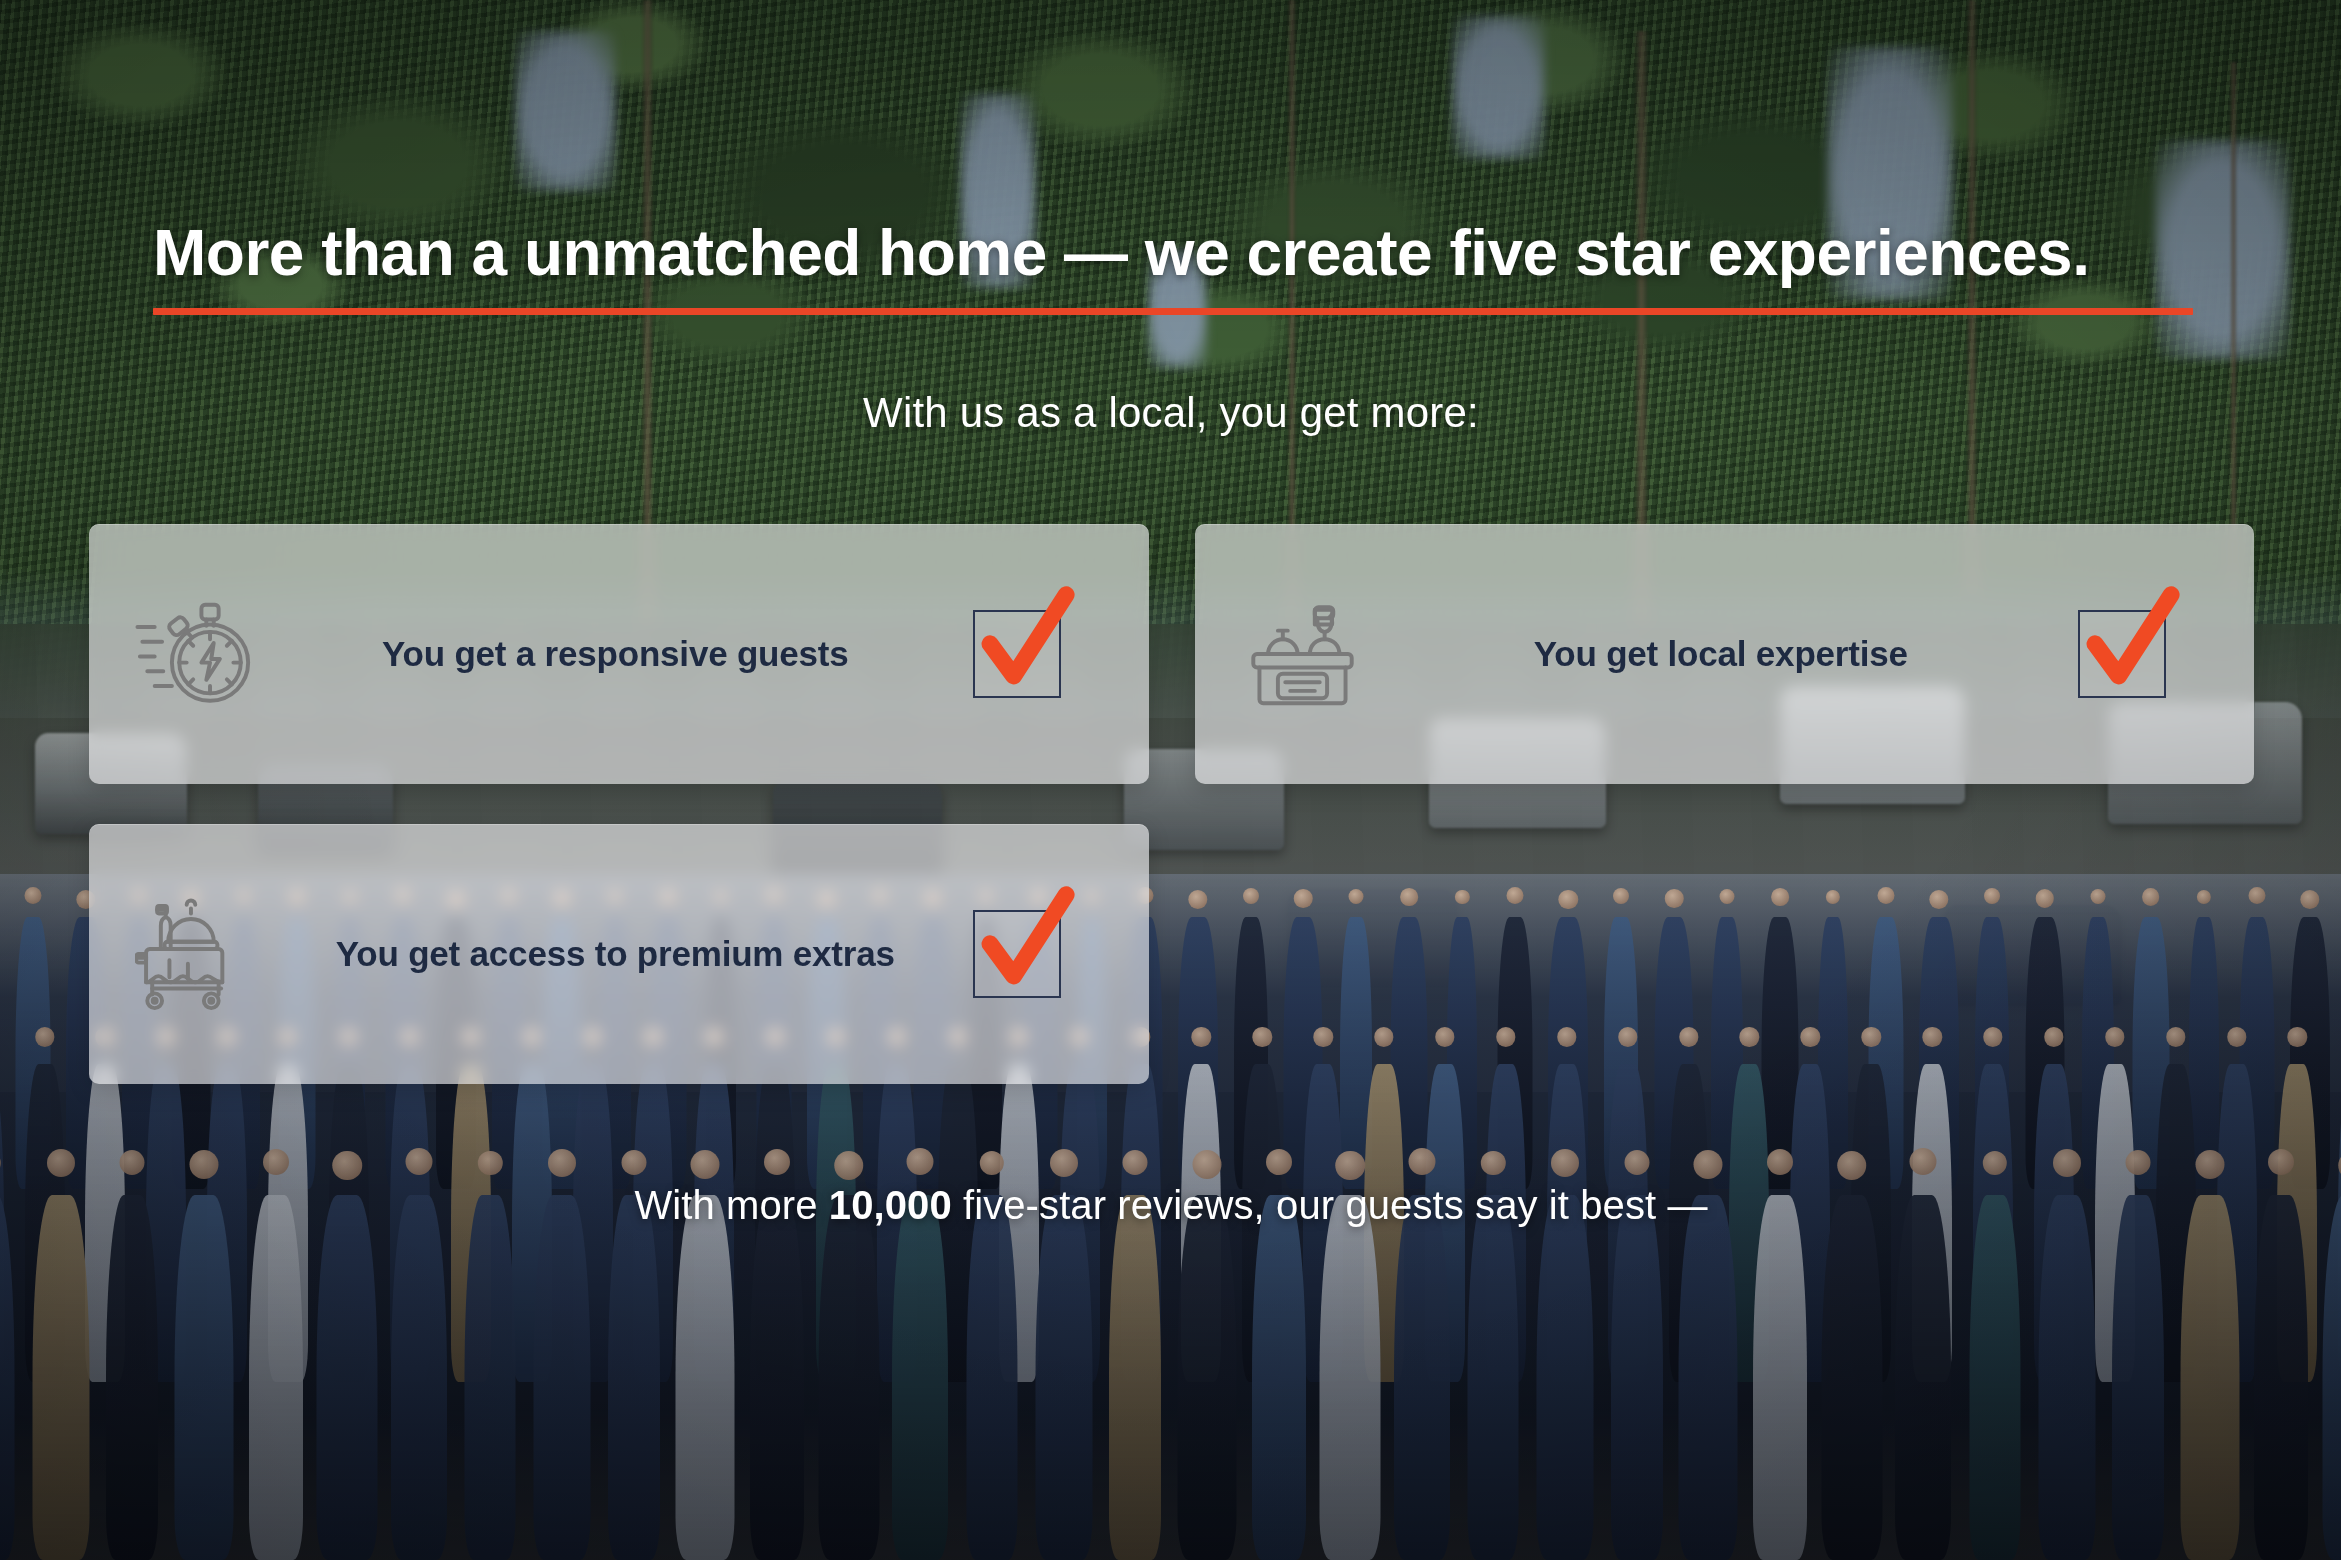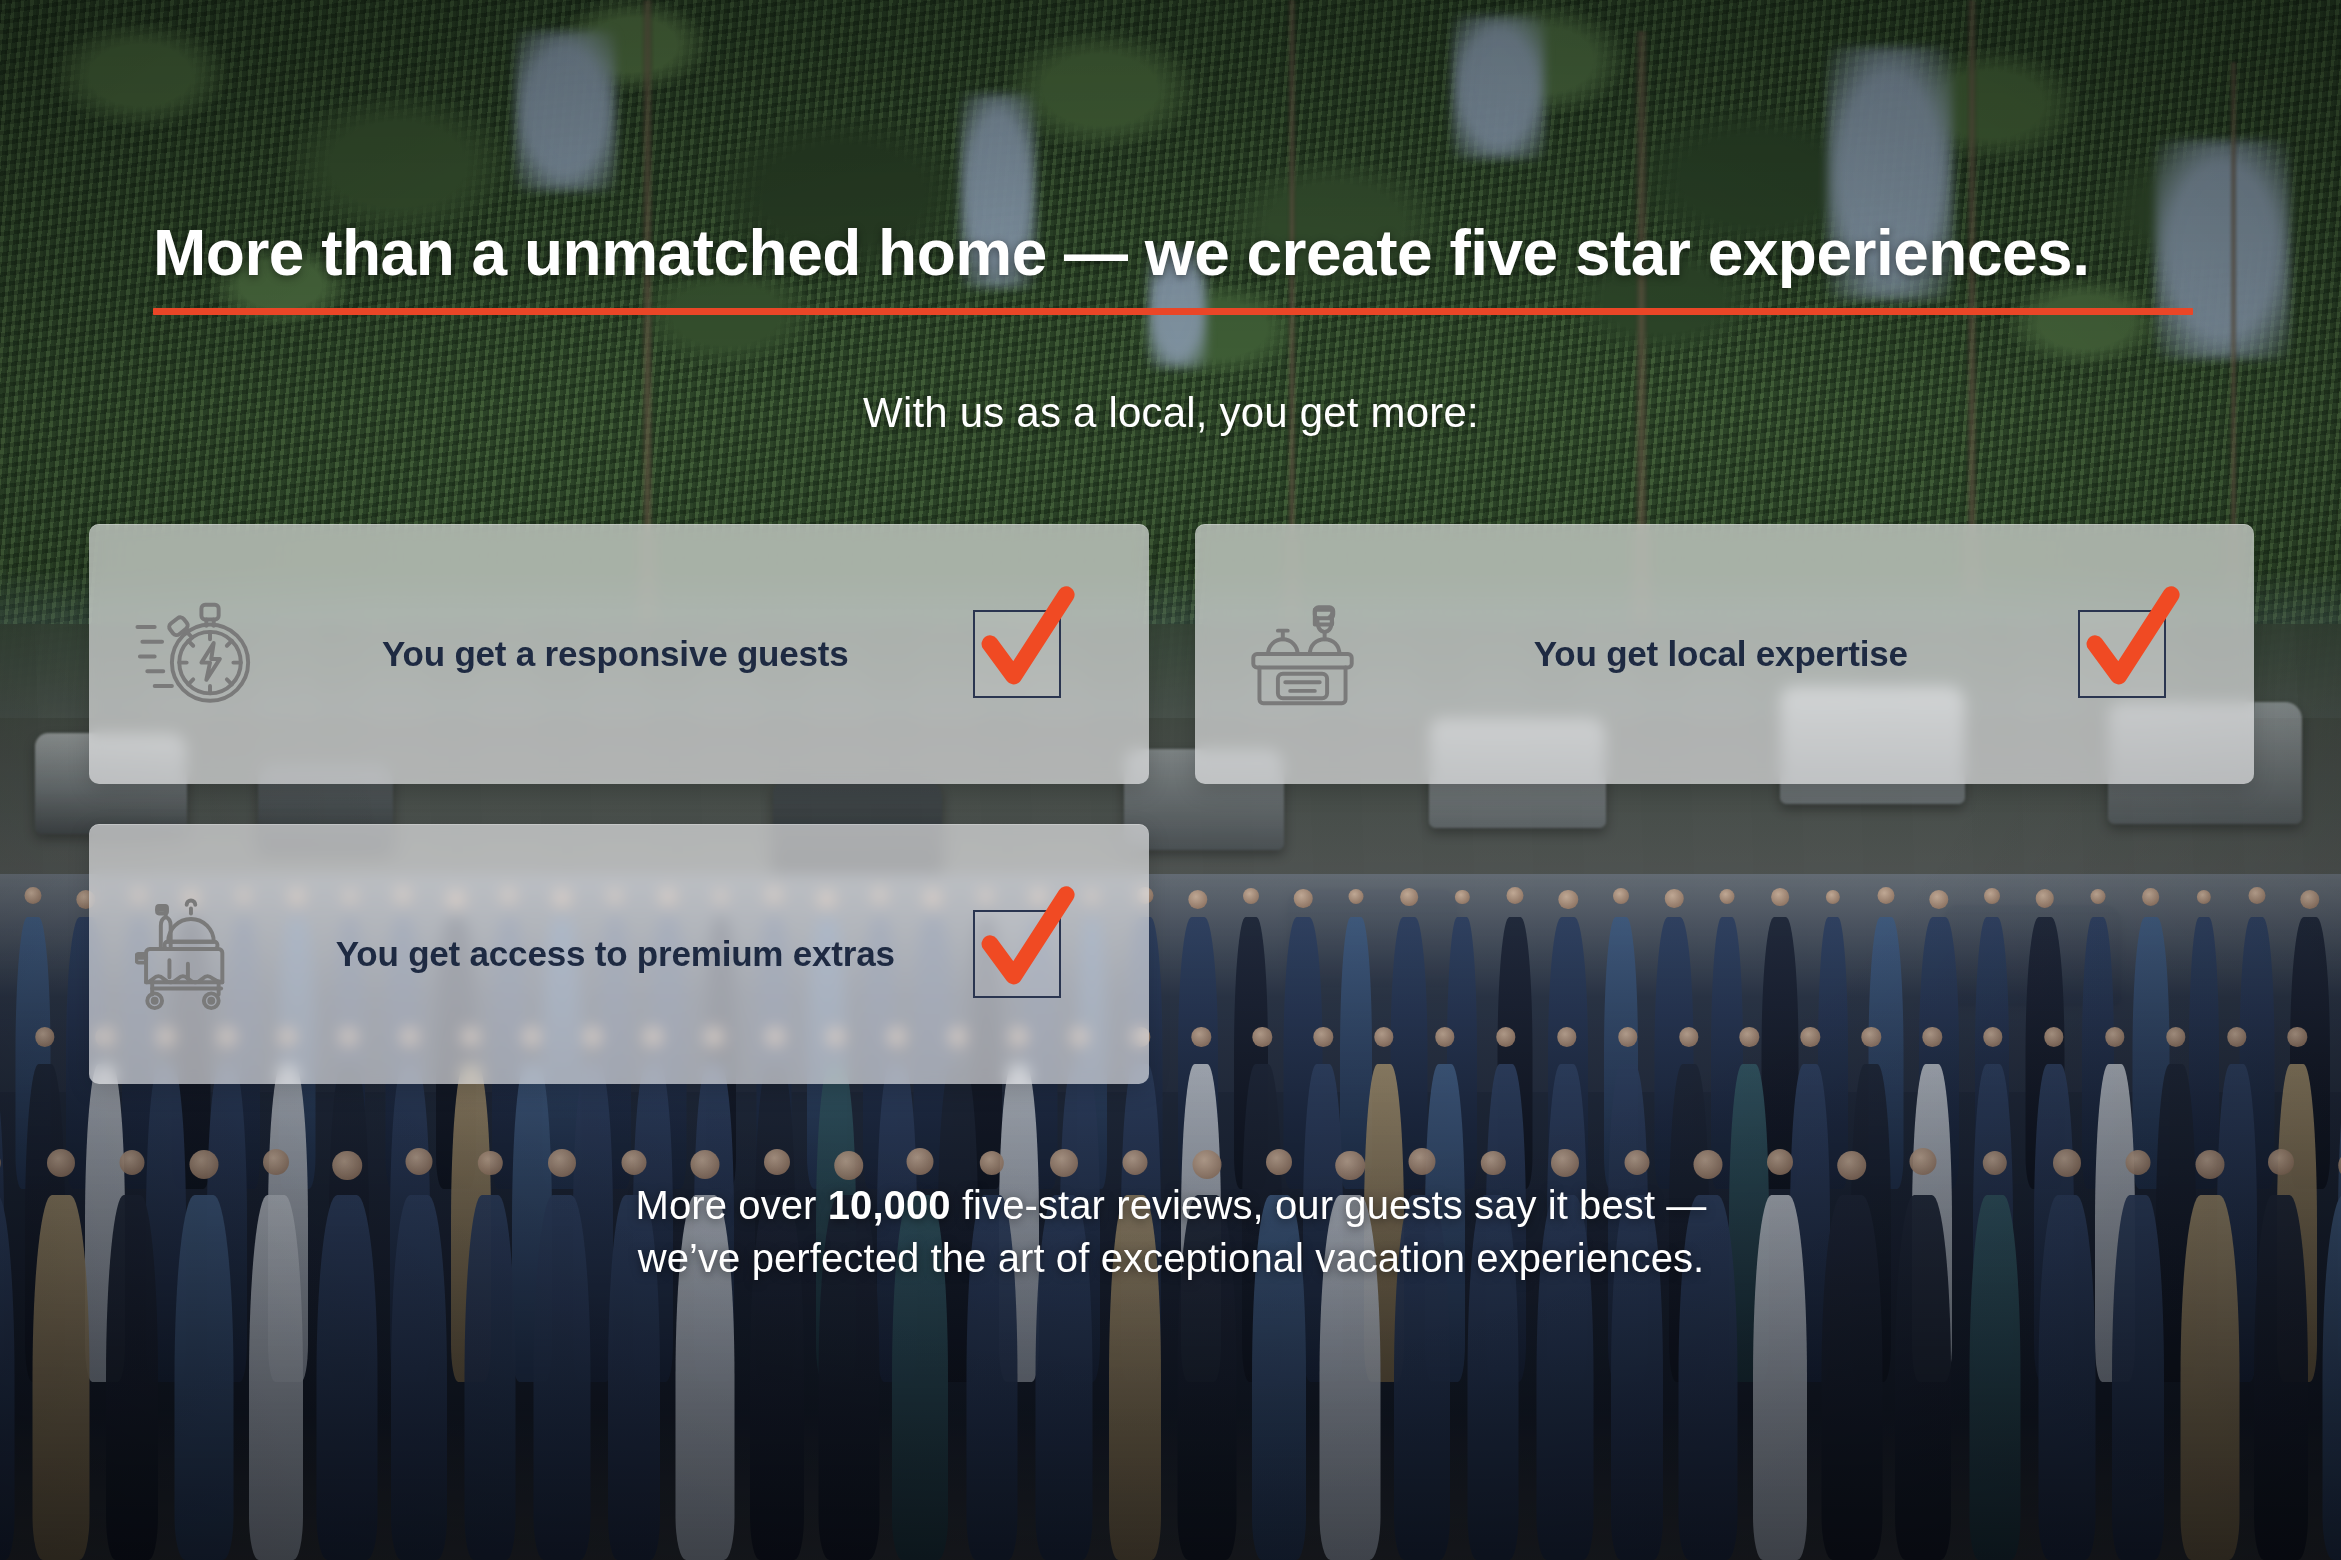--- a/index.html
+++ b/index.html
@@ -848,19 +848,18 @@
           <div class="check-box"></div>
           <svg class="check-mark" viewBox="0 0 130 130">
             <path d="M26 66 L54 104 L116 8" fill="none" stroke="#f04a23" stroke-width="20" stroke-linecap="round" stroke-linejoin="round"></path>
           </svg>
         </div>
       </div>
 
     </div>
 
     <div class="footer-text">
-      <span class="footer-line"><span>More over </span><b>10,000</b><span> five-star reviews, our guests say it best —</span></span>
-      <span class="footer-line">we’ve perfected the art of exceptional vacation experiences.</span>
+      <span class="footer-line"><span>With more </span><b>10,000</b><span> five-star reviews, our guests say it best —</span></span>
     </div>
 
   </div>
 </div>
 
 
 </body></html>

